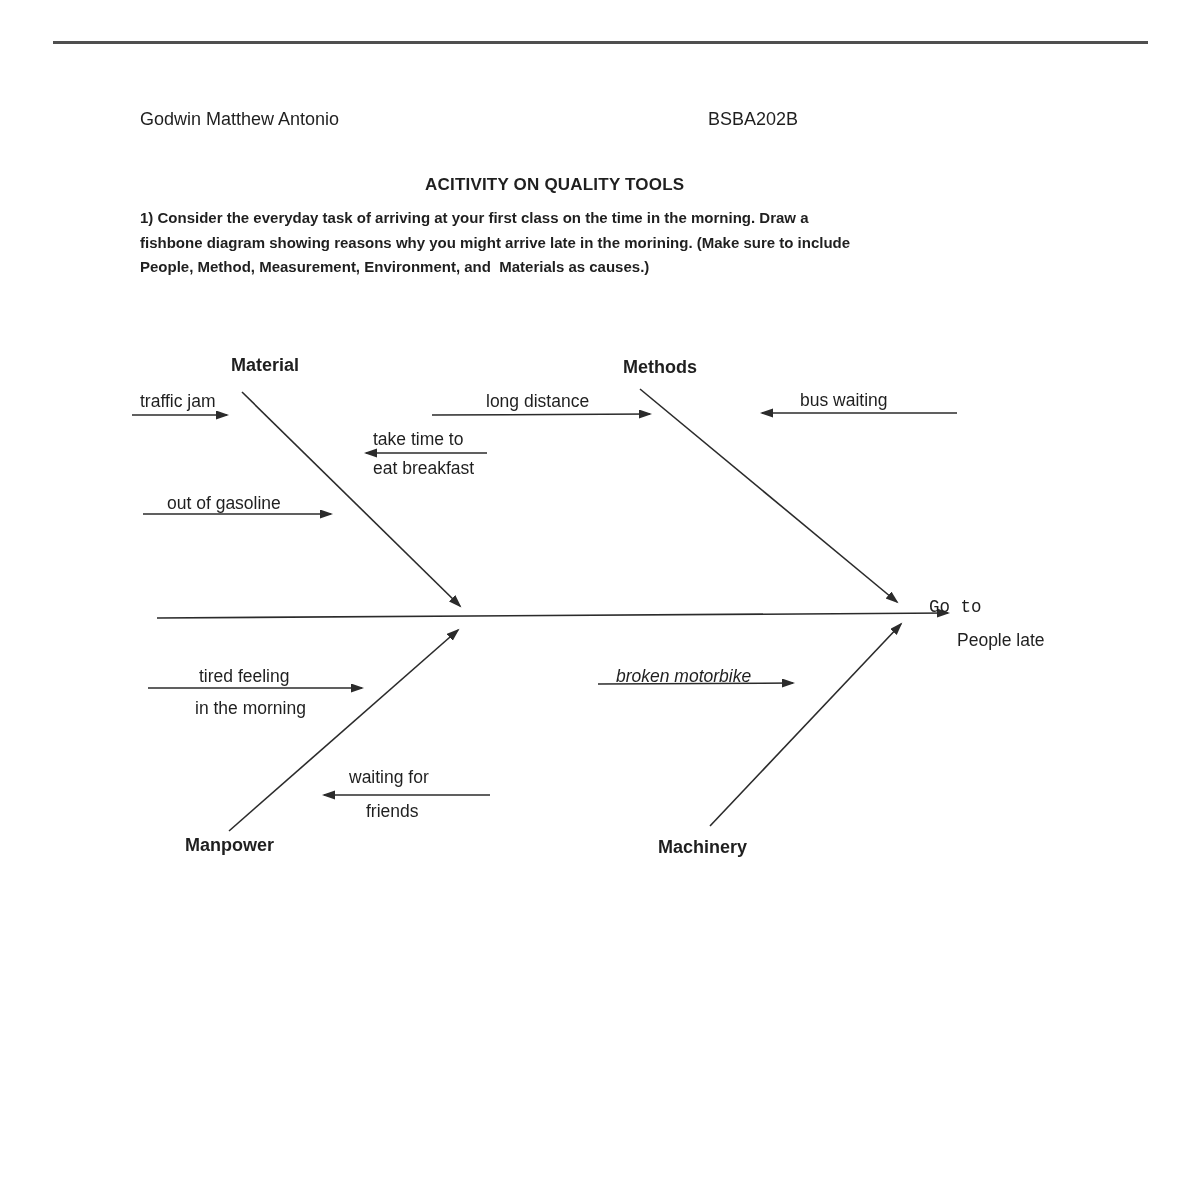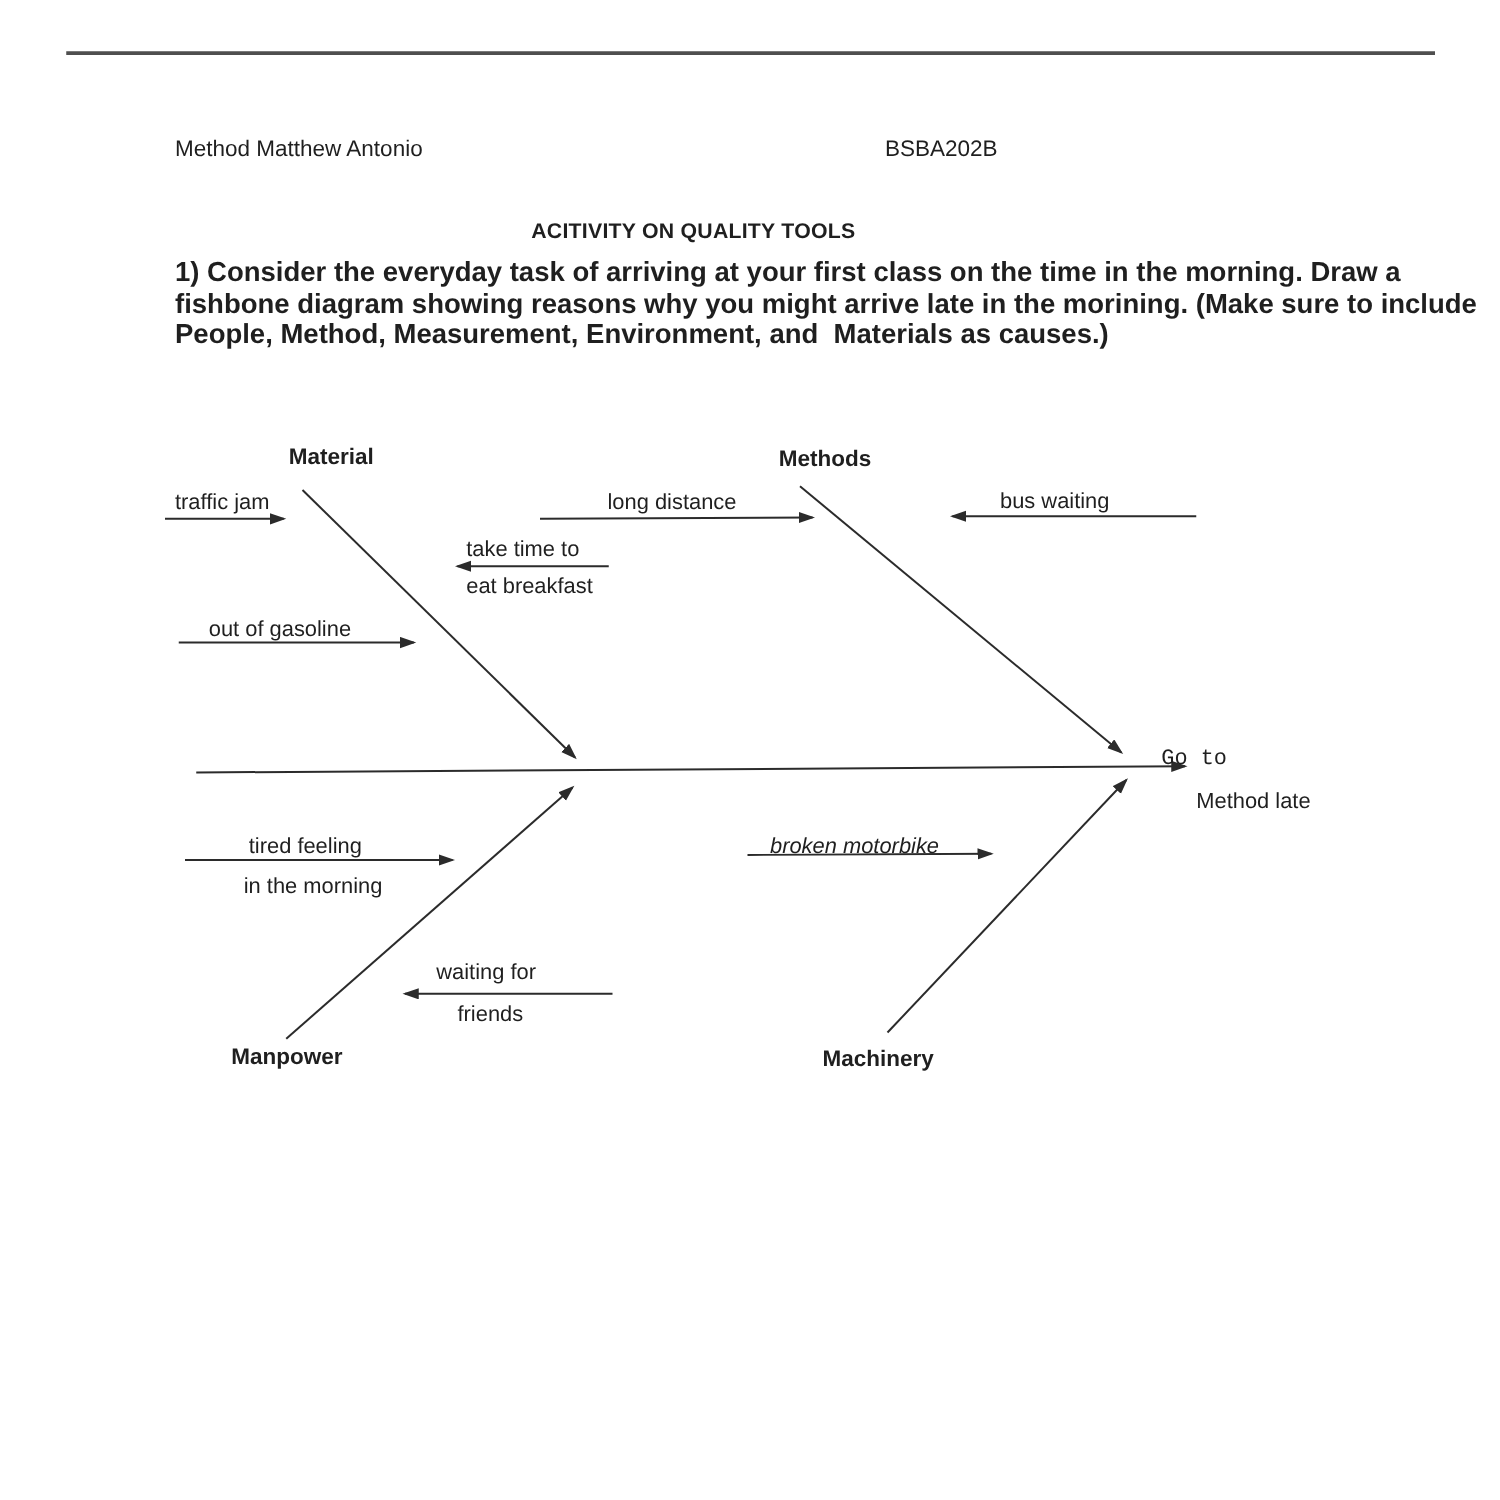--- a/index.html
+++ b/index.html
@@ -23,21 +23,21 @@
   .header-name   { left: 140px; top: 109px; font-size: 18px; }
   .header-class  { left: 708px; top: 109px; font-size: 18px; }
 
   .doc-title {
     left: 425px; top: 175px;
     font-size: 17px; font-weight: bold; letter-spacing: 0.2px;
   }
 
   .question { position: absolute; left: 140px; top: 206px; }
   .question .qline {
-    font-size: 22px; font-weight: bold;
+    font-size: 15px; font-weight: bold;
     line-height: 24.5px; white-space: pre;
   }
 
   .diagram-svg { position: absolute; left: 0; top: 0; width: 1200px; height: 1200px; }
 
   .cat-label { font-size: 18px; font-weight: bold; line-height: 1.1; }
   .cause-label, .effect-label { font-size: 17.5px; line-height: 1.1; }
 
   
   .lbl-material  { left: 211px; top: 356px; margin-left: 20px; }
@@ -62,21 +62,21 @@
   .lbl-effect-1 { left: 929px; top: 598px; font-family: Liberation Mono, monospace; }
   .lbl-effect-2 { left: 957px; top: 631px; }
 </style>
 </head>
 <body>
 
 <div class="page">
 
   <div class="top-rule"></div>
 
-  <span class="abs header-name">Method Matthew Antonio</span>
+  <span class="abs header-name">Godwin Matthew Antonio</span>
   <span class="abs header-class">BSBA202B</span>
 
   <span class="abs doc-title">ACITIVITY ON QUALITY TOOLS</span>
 
   <div class="question">
     <div class="qline">1) Consider the everyday task of arriving at your first class on the time in the morning. Draw a</div>
     <div class="qline">fishbone diagram showing reasons why you might arrive late in the morining. (Make sure to include</div>
     <div class="qline">People, Method, Measurement, Environment, and  Materials as causes.)</div>
   </div>
 
@@ -118,15 +118,15 @@
   <span class="abs cause-label lbl-bus-waiting">bus waiting</span>
 
   <span class="abs cause-label lbl-tired-feeling-1">tired feeling</span>
   <span class="abs cause-label lbl-tired-feeling-2">in the morning</span>
   <span class="abs cause-label lbl-waiting-1">waiting for</span>
   <span class="abs cause-label lbl-waiting-2">friends</span>
 
   <span class="abs cause-label lbl-broken-motorbike">broken motorbike</span>
 
   <span class="abs effect-label lbl-effect-1">Go to</span>
-  <span class="abs effect-label lbl-effect-2">Method late</span>
+  <span class="abs effect-label lbl-effect-2">People late</span>
 
 </div>
 
 </body></html>

